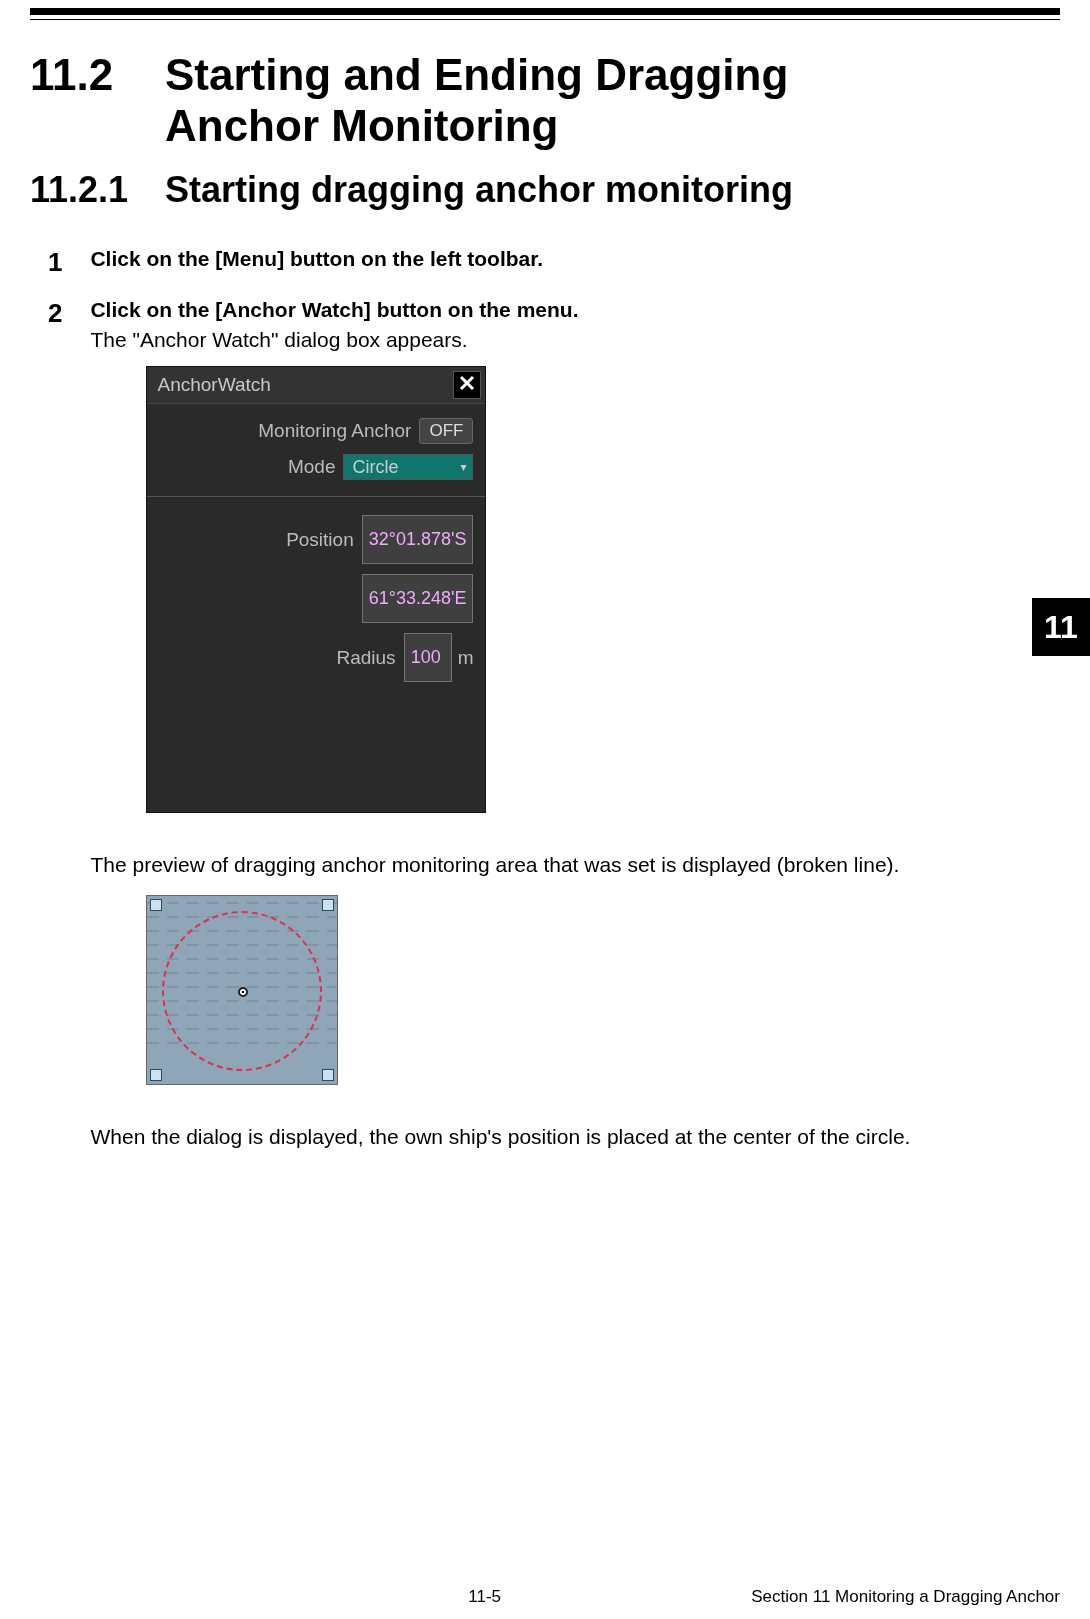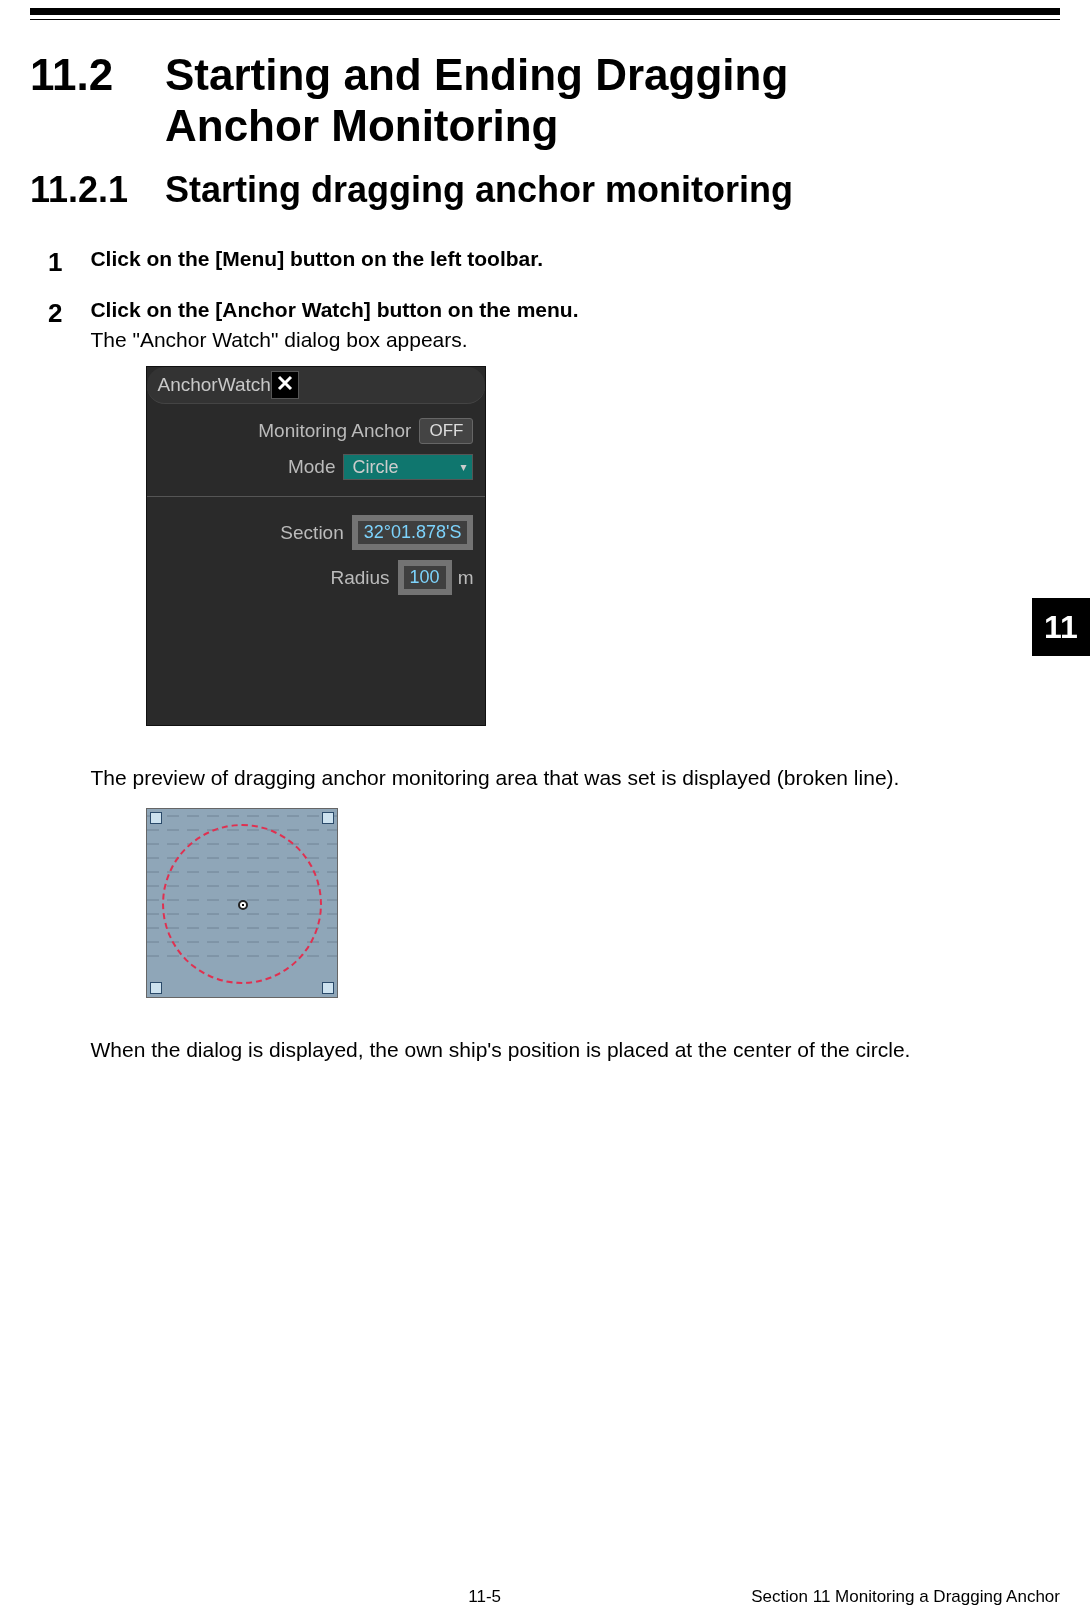--- a/index.html
+++ b/index.html
@@ -66,26 +66,25 @@
       background: #2a2a2a;
       color: #c8c8c8;
       font-family: "Trebuchet MS", "Lucida Sans", sans-serif;
       font-size: 19px;
       border: 1px solid #111;
       margin-left: 56px;
       margin-top: 14px;
     }
     .dialog .titlebar {
       display: flex;
-      justify-content: flex-start;
+      justify-content: space-between;
       align-items: center;
       padding: 4px 4px 4px 10px;
       border-bottom: 1px solid #444;
       background: #333;
-      border-radius: 18px;
     }
     .dialog .closebtn {
       width: 28px; height: 28px;
       background: #000;
       display: flex; align-items: center; justify-content: center;
       cursor: pointer;
       border: 1px solid #555;
     }
     .dialog .closebtn svg { width: 18px; height: 18px; }
     .dialog .sectA { padding: 14px 12px 16px 12px; border-bottom: 1px solid #555; }
@@ -114,24 +113,24 @@
       border: 1px solid #555;
       padding: 0 6px 0 8px;
       color: #ccc;
       font-size: 18px;
     }
     .select .caret { font-size: 12px; }
     .dialog .sectB { padding: 18px 12px 120px 12px; }
     .valbox {
       display: inline-block;
       background: #3f3f3f;
-      border: 6px solid #737373;
-      padding: 1px 6px;
+      border: 1px solid #737373;
+      padding: 13px 6px;
       font-size: 18px;
-      color: #7dd3fc;
+      color: #f0abfc;
       min-width: 100px;
     }
     .unit { margin-left: 6px; color: #bbb; }
 
     .preview {
       width: 192px;
       height: 190px;
       background: #8fa6b8;
       border: 1px solid #666;
       position: relative;
@@ -238,22 +237,26 @@
           <div class="row" style="margin-bottom:0;">
             <span class="lbl">Mode</span>
             <span class="select">
               <span>Circle</span>
               <span class="caret">▾</span>
             </span>
           </div>
         </div>
         <div class="sectB">
           <div class="row">
-            <span class="lbl2">Section</span>
+            <span class="lbl2">Position</span>
             <span class="valbox">32°01.878'S</span>
+          </div>
+          <div class="row">
+            <span class="lbl2">&nbsp;</span>
+            <span class="valbox">61°33.248'E</span>
           </div>
           <div class="row">
             <span class="lbl2">Radius</span>
             <span class="valbox" style="min-width:48px;">100</span>
             <span class="unit">m</span>
           </div>
         </div>
       </div>
 
       <div class="body-text" style="margin-left:0;">The preview of dragging anchor monitoring area that was set is displayed (broken line).</div>

